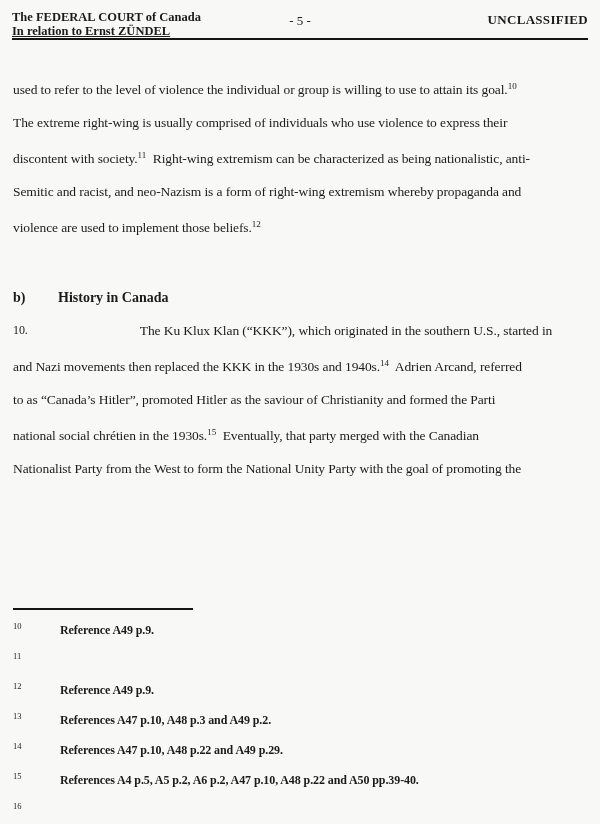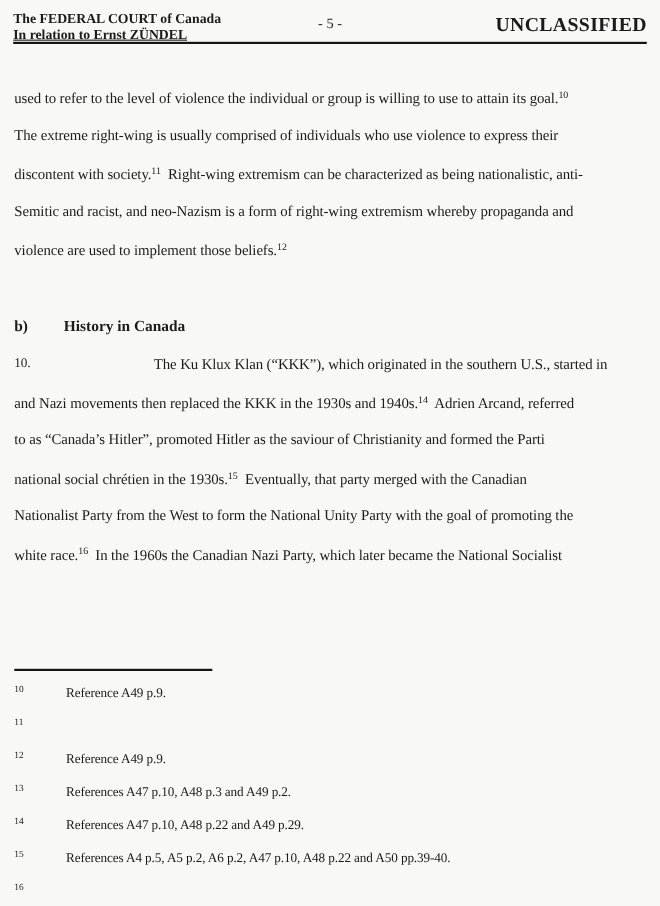--- a/index.html
+++ b/index.html
@@ -14,38 +14,38 @@
     background: #f8f8f6;
     overflow: hidden;
     color: #1b1b1b;
     font-family: "Liberation Serif", "DejaVu Serif", serif;
   }
   
   .header { position: absolute; top: 11px; left: 12px; right: 12px; height: 28px; }
   .header-left { position: absolute; left: 0; top: 0; font-weight: bold; font-size: 12.5px; line-height: 13.5px; }
   .header-left .hl2 { text-decoration: underline; }
   .header-center { position: absolute; left: 0; right: 0; top: 2px; text-align: center; font-size: 13px; }
-  .header-right { position: absolute; right: 0; top: 1px; font-weight: bold; font-size: 18px; letter-spacing: 0.3px; }
+  .header-right { position: absolute; right: 0; top: 1px; font-weight: bold; font-size: 13px; letter-spacing: 0.3px; }
   .header-rule { position: absolute; top: 38px; left: 12px; width: 576px; height: 2px; background: #151515; }
   
   .bodytext { font-size: 13.5px; line-height: 33px; letter-spacing: -0.1px; }
   .line { white-space: pre; }
   .sup { font-size: 9px; vertical-align: 5px; letter-spacing: 0; }
   .intro { position: absolute; top: 70px; left: 13px; width: 580px; }
   .section-heading { position: absolute; top: 290px; left: 13px; font-weight: bold; font-size: 14px; line-height: 16px; }
   .section-label { display: inline-block; width: 45px; }
   .para10 { position: absolute; top: 314px; left: 13px; width: 580px; }
   .para-number { position: absolute; left: 0; top: 0; line-height: 33px; font-size: 12px; }
   .para10 .line:first-child { text-indent: 86px; text-align: center; }
   
   .footnote-rule { position: absolute; top: 608px; left: 13px; width: 180px; height: 2px; background: #151515; }
   .footnotes { position: absolute; top: 615px; left: 13px; right: 12px; }
   .fn-row { display: flex; height: 30px; box-sizing: border-box; }
   .fn-numcol { width: 47px; flex: 0 0 47px; padding-top: 6px; font-size: 8.5px; }
-  .fn-text { padding-top: 8px; font-size: 12px; white-space: pre; letter-spacing: -0.1px; }
+  .fn-text { padding-top: 8px; font-size: 12px; white-space: pre; letter-spacing: -0.1px; font-weight: bold; }
 </style>
 </head>
 <body>
 
 <div class="page">
 
   <div class="header">
     <div class="header-left">
       <div class="hl1">The FEDERAL COURT of Canada</div>
       <div class="hl2">In relation to Ernst ZÜNDEL</div>
@@ -68,21 +68,20 @@
   </div>
 
   <div class="para10 bodytext">
     <span class="para-number">10.</span>
     <div>
         <div class="line"><span class="seg">The Ku Klux Klan (“KKK”), which originated in the southern U.S., started in</span></div>
         <div class="line"><span class="seg">and Nazi movements then replaced the KKK in the 1930s and 1940s.</span><span class="sup">14</span><span class="seg">  Adrien Arcand, referred</span></div>
         <div class="line"><span class="seg">to as “Canada’s Hitler”, promoted Hitler as the saviour of Christianity and formed the Parti</span></div>
         <div class="line"><span class="seg">national social chrétien in the 1930s.</span><span class="sup">15</span><span class="seg">  Eventually, that party merged with the Canadian</span></div>
         <div class="line"><span class="seg">Nationalist Party from the West to form the National Unity Party with the goal of promoting the</span></div>
-        <div class="line"><span class="seg">white race.</span><span class="sup">16</span><span class="seg">  In the 1960s the Canadian Nazi Party, which later became the National Socialist</span></div>
       </div>
   </div>
 
   <div class="footnote-rule"></div>
 
   <div class="footnotes">
     <div class="fn-row">
       <span class="fn-numcol">10</span>
       <span class="fn-text">Reference A49 p.9.</span>
     </div>

